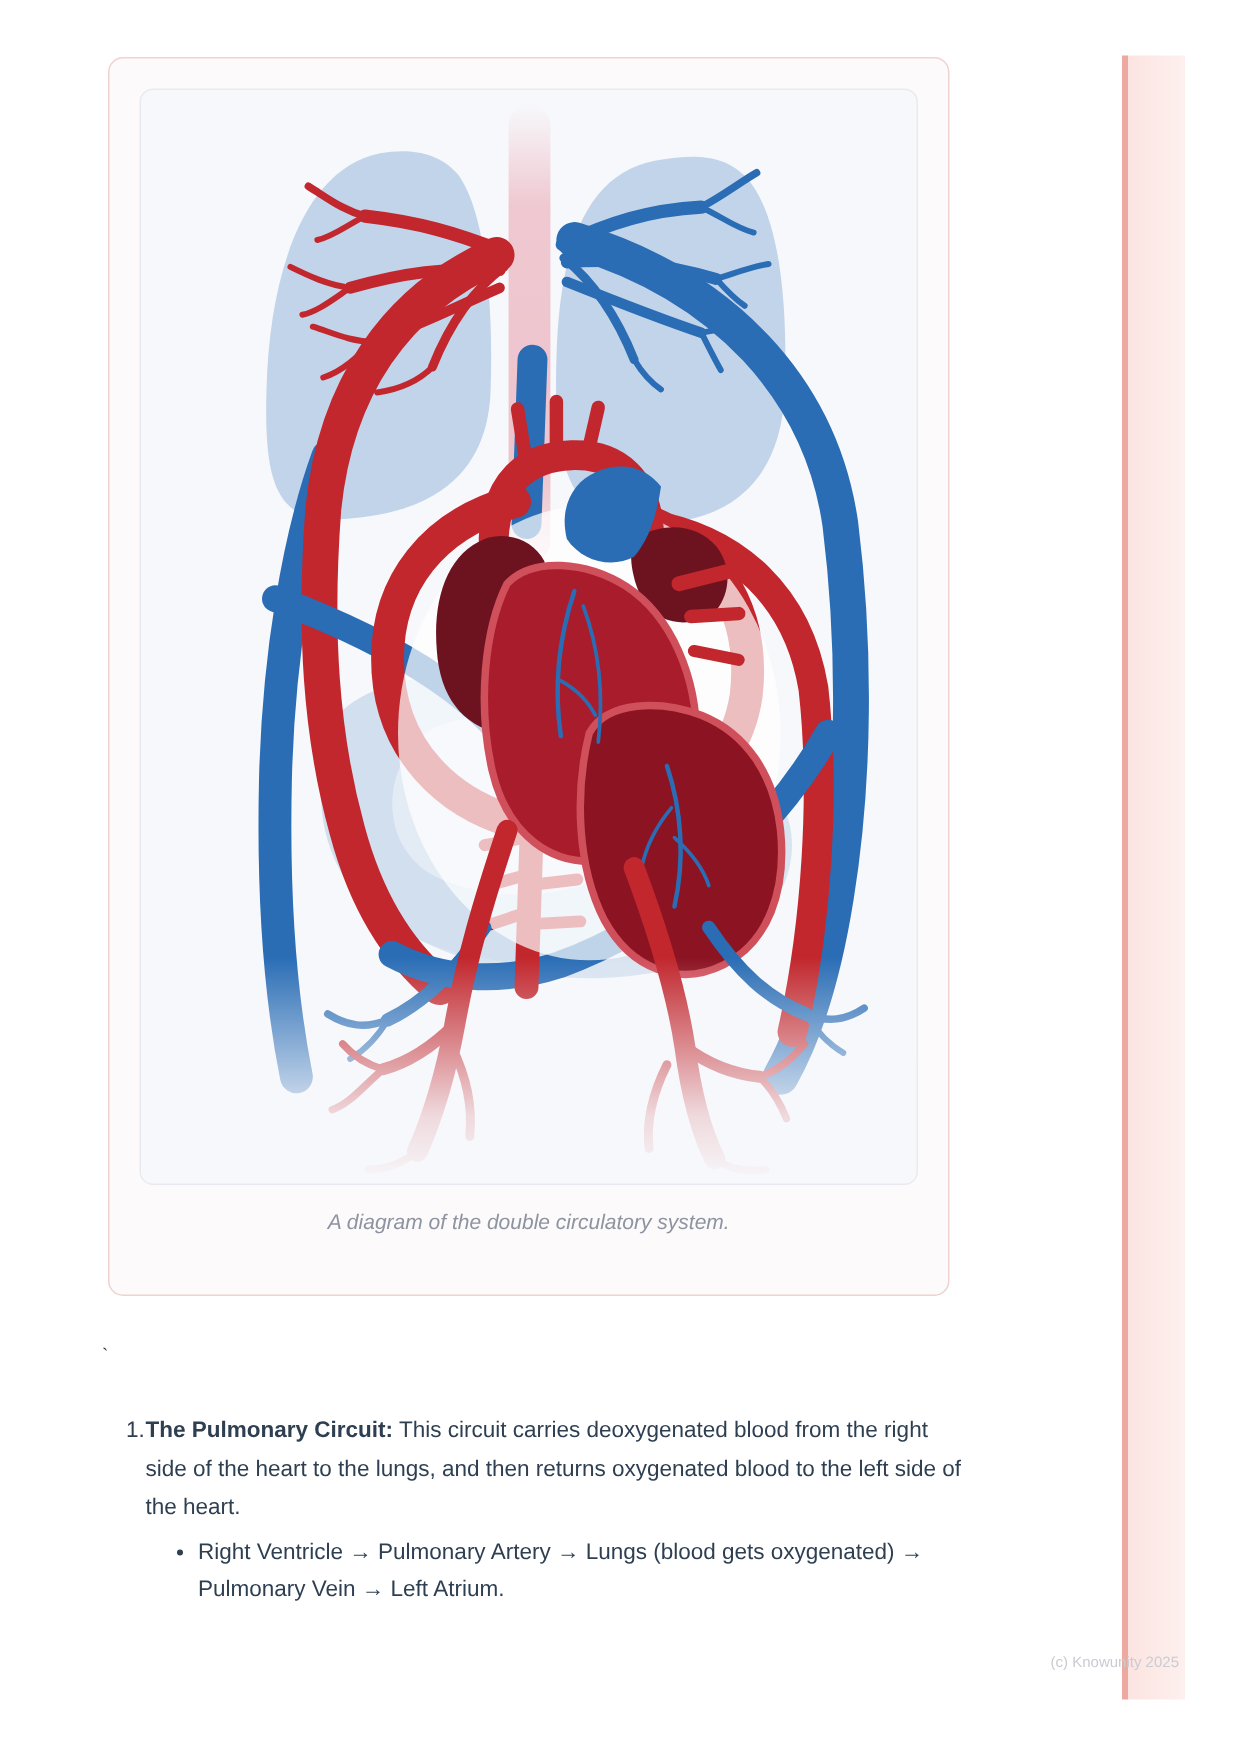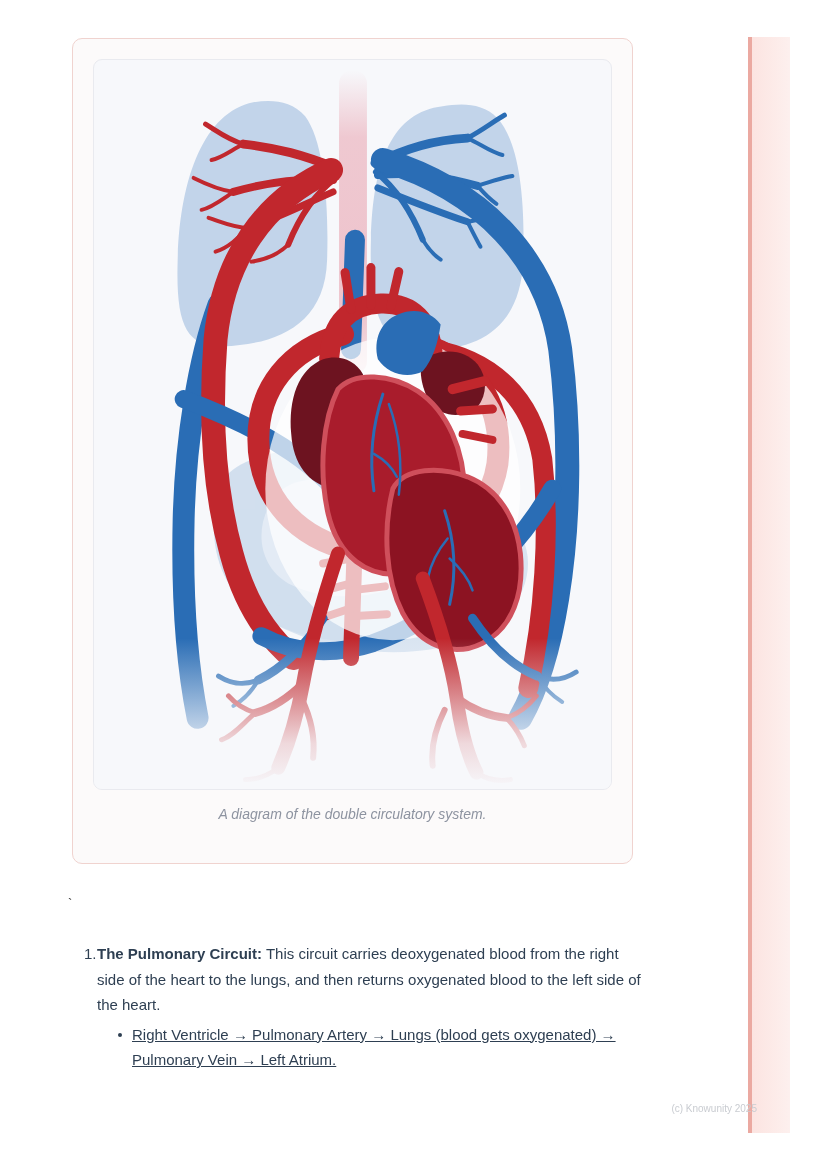--- a/index.html
+++ b/index.html
@@ -34,28 +34,28 @@
   }
   .numbered-list{
     position:absolute;left:84px;top:941px;width:566px;
     font-size:15px;line-height:25.5px;
   }
   .list-item{display:flex;}
   .list-marker{flex:0 0 13px;}
   .list-body{flex:1;}
   .list-bold{font-weight:bold;text-align:right;}
   .sub-bullet{
-    display:flex;margin-top:4px;padding-left:21px;text-decoration:underline;
+    display:flex;margin-top:4px;padding-left:21px;
   }
   .bullet-dot{
     flex:0 0 auto;width:4px;height:4px;border-radius:50%;
     background:var(--c-text);margin:11px 10px 0 0;
   }
   .watermark{
-    position:absolute;top:1103px;right:71px;font-size:10px;color:var(--c-watermark);z-index:5;
+    position:absolute;top:1103px;right:42px;font-size:10px;color:var(--c-watermark);z-index:5;
   }
   .right-stripe-band{
     position:absolute;left:752px;top:37px;width:38px;height:1096px;z-index:3;
     background:linear-gradient(to right, var(--c-stripe-band), #fdf0ee);
   }
   .right-stripe-line{
     position:absolute;left:748px;top:37px;width:4px;height:1096px;z-index:4;
     background:var(--c-stripe-line);
   }
   

